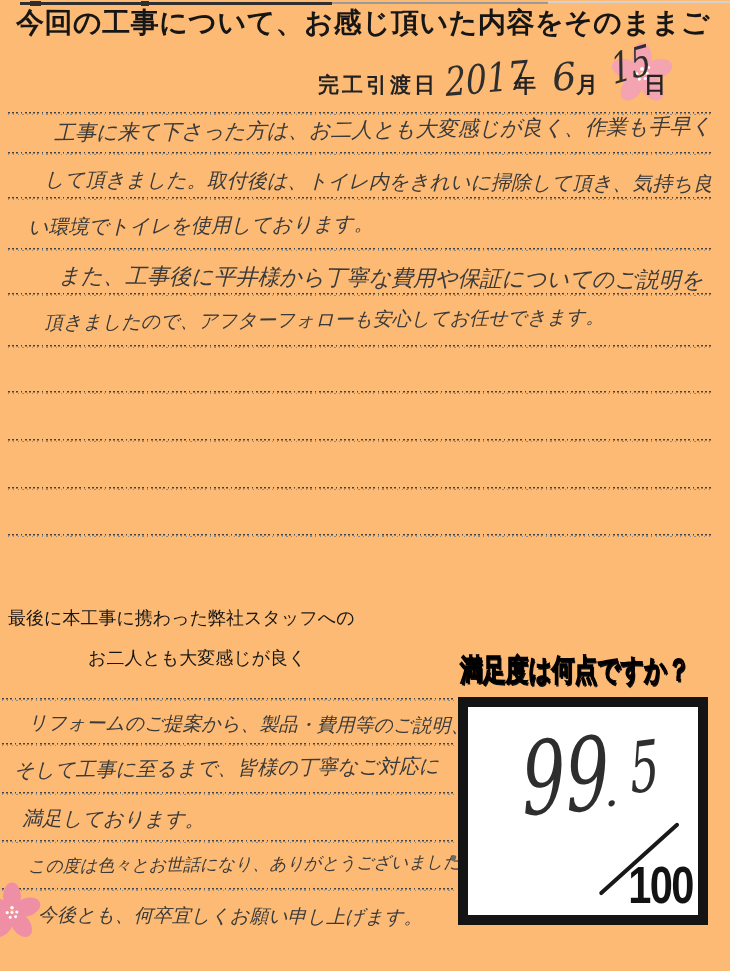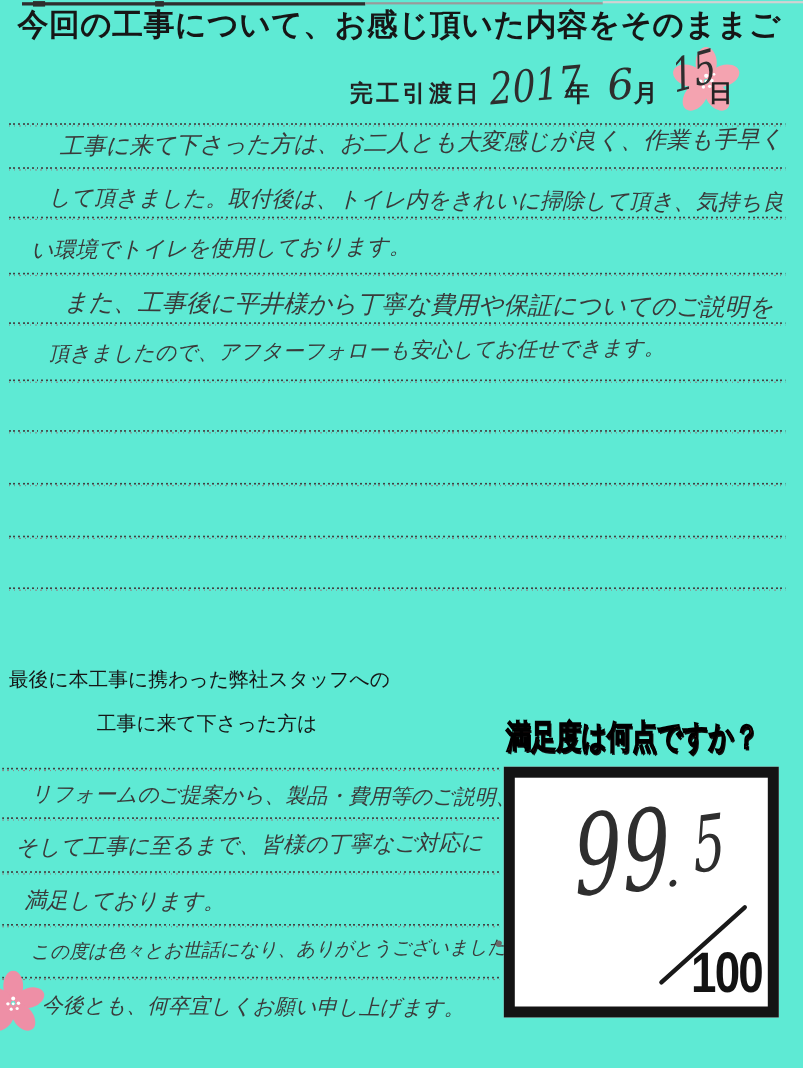--- a/index.html
+++ b/index.html
@@ -1,19 +1,19 @@
 <!DOCTYPE html>
 <html><head>
 <meta charset="utf-8">
 <style>
   * { margin:0; padding:0; box-sizing:border-box; }
   html,body { background:#ffffff; }
   .page {
     position:relative; width:730px; height:971px;
-    background:#5eead4; overflow:hidden;
+    background:#fdba74; overflow:hidden;
     font-family:"Liberation Sans","DejaVu Sans",sans-serif;
     color:#1b1b1b;
   }
   .abs { position:absolute; }
 
   
   .artifact { position:absolute; background:#2e2e2e; }
 
   
   .main-title { left:16px; top:6px; font-size:28px; font-weight:700;
@@ -117,21 +117,21 @@
   <div class="rule" style="left:8px;top:487px;width:706px;"></div>
   <div class="rule" style="left:8px;top:534px;width:706px;"></div>
 
   <div class="hw tilt-a" style="left:54px;top:120px;font-size:21px;">工事に来て下さった方は、お二人とも大変感じが良く、作業も手早く</div>
   <div class="hw tilt-b" style="left:44px;top:166px;font-size:20px;">して頂きました。取付後は、トイレ内をきれいに掃除して頂き、気持ち良</div>
   <div class="hw tilt-a" style="left:28px;top:214px;font-size:20px;">い環境でトイレを使用しております。</div>
   <div class="hw tilt-b" style="left:58px;top:262px;font-size:22px;">また、工事後に平井様から丁寧な費用や保証についてのご説明を</div>
   <div class="hw tilt-a" style="left:44px;top:310px;font-size:19px;">頂きましたので、アフターフォローも安心してお任せできます。</div>
 
   <div class="abs bottom-heading" style="left:8px;top:606px;">最後に本工事に携わった弊社スタッフへの</div>
-  <div class="abs bottom-heading" style="left:88px;top:646px;">工事に来て下さった方は</div>
+  <div class="abs bottom-heading" style="left:88px;top:646px;">お二人とも大変感じが良く</div>
   <div class="abs sat-title">満足度は何点ですか？</div>
 
   <div class="rule" style="left:2px;top:698px;width:452px;"></div>
   <div class="rule" style="left:2px;top:743px;width:452px;"></div>
   <div class="rule" style="left:2px;top:792px;width:452px;"></div>
   <div class="rule" style="left:2px;top:840px;width:452px;"></div>
   <div class="rule" style="left:2px;top:888px;width:452px;"></div>
 
   <div class="hw tilt-b" style="left:28px;top:710px;font-size:19px;">リフォームのご提案から、製品・費用等のご説明、</div>
   <div class="hw tilt-a" style="left:14px;top:757px;font-size:20px;">そして工事に至るまで、皆様の丁寧なご対応に</div>

